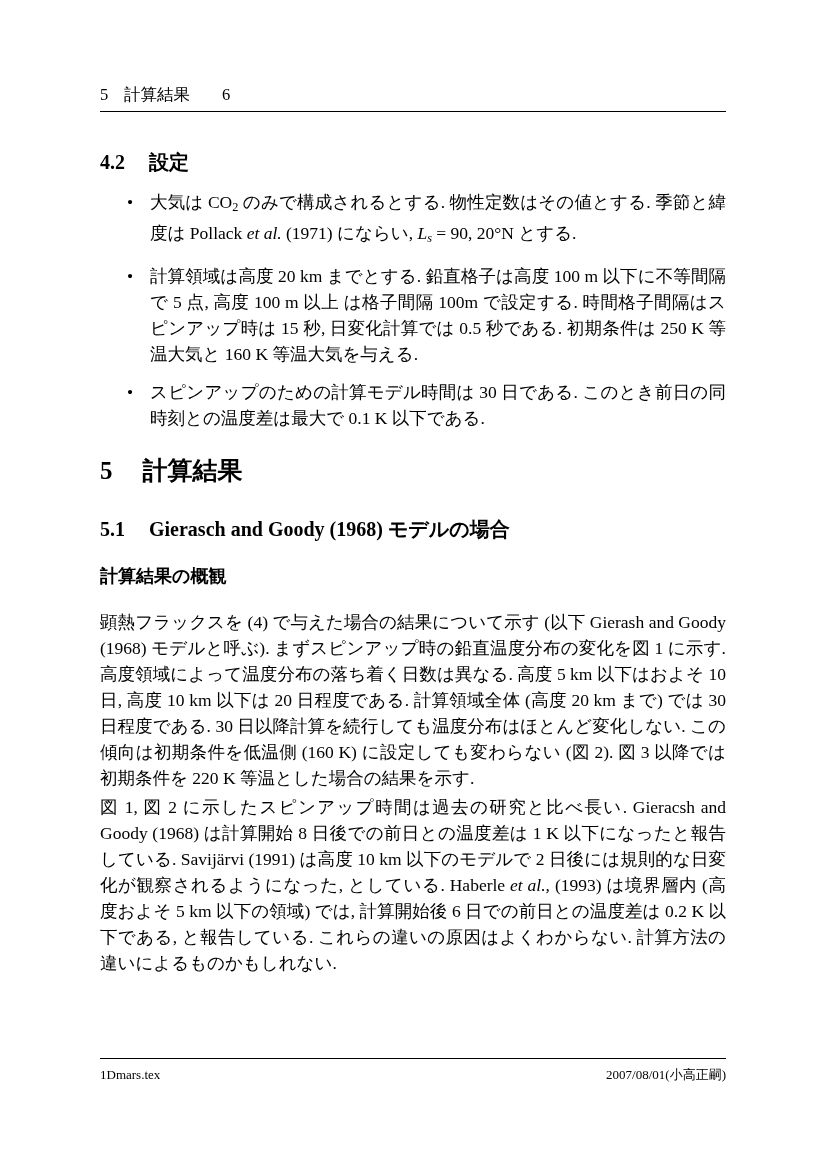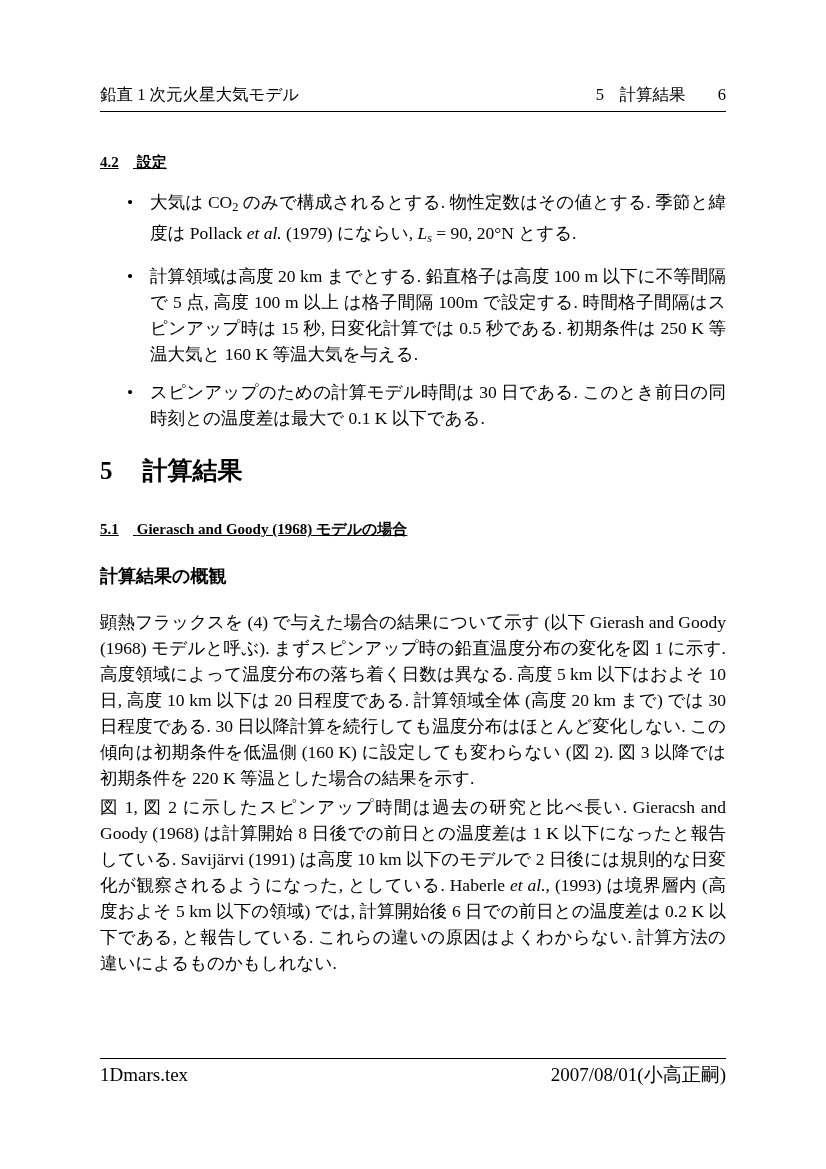--- a/index.html
+++ b/index.html
@@ -32,24 +32,23 @@
     font-size: 16.5px;
     line-height: 21px;
     border-bottom: 1px solid #000;
     padding-bottom: 6px;
   }
   .rh-right .rh-sec  { margin-left: 0.7em; }
   .rh-right .rh-page { margin-left: 1.7em; }
   
   .h-sub {
     margin: 37px 0 0 0;
-    font-size: 15px;
+    font-size: 20px;
     line-height: 26px;
     font-weight: bold;
-    text-decoration: underline;
   }
   .h-sec {
     margin: 25px 0 0 0;
     font-size: 25px;
     line-height: 30px;
     font-weight: bold;
   }
   .h-par {
     margin: 22px 0 0 0;
     font-size: 18px;
@@ -100,48 +99,47 @@
   .page-footer {
     position: absolute;
     left: 100px;
     right: 100px;
     top: 1058px;
     border-top: 1px solid #000;
     padding-top: 5px;
     display: flex;
     justify-content: space-between;
     align-items: baseline;
-    font-size: 19px;
+    font-size: 13px;
     line-height: 21px;
   }
 </style>
 </head>
 <body>
 
 <div class="page">
   <div class="content">
 
     <header class="running-header">
-      <span class="rh-left">鉛直 1 次元火星大気モデル</span>
       <span class="rh-right">
         <span>5</span>
         <span class="rh-sec">計算結果</span>
         <span class="rh-page">6</span>
       </span>
     </header>
 
     <h2 class="h-sub">
       <span class="hnum">4.2</span>
       <span>設定</span>
     </h2>
 
     <ul class="bullets">
       <li>
         <span class="marker">•</span>
-        <div class="li-text"><span>大気は CO</span><span class="seg-sub">2</span><span> のみで構成されるとする. 物性定数はその値とする. 季節と緯度は Pollack </span><span class="seg-italic">et al.</span><span> (1979) にならい, </span><span class="seg-italic">L</span><span class="seg-italic-sub">s</span><span> = 90, 20°N とする.</span></div>
+        <div class="li-text"><span>大気は CO</span><span class="seg-sub">2</span><span> のみで構成されるとする. 物性定数はその値とする. 季節と緯度は Pollack </span><span class="seg-italic">et al.</span><span> (1971) にならい, </span><span class="seg-italic">L</span><span class="seg-italic-sub">s</span><span> = 90, 20°N とする.</span></div>
       </li>
       <li>
         <span class="marker">•</span>
         <div class="li-text"><span>計算領域は高度 20 km までとする. 鉛直格子は高度 100 m 以下に不等間隔で 5 点, 高度 100 m 以上 は格子間隔 100m で設定する. 時間格子間隔はスピンアップ時は 15 秒, 日変化計算では 0.5 秒である. 初期条件は 250 K 等温大気と 160 K 等温大気を与える.</span></div>
       </li>
       <li>
         <span class="marker">•</span>
         <div class="li-text"><span>スピンアップのための計算モデル時間は 30 日である. このとき前日の同時刻との温度差は最大で 0.1 K 以下である.</span></div>
       </li>
     </ul>

